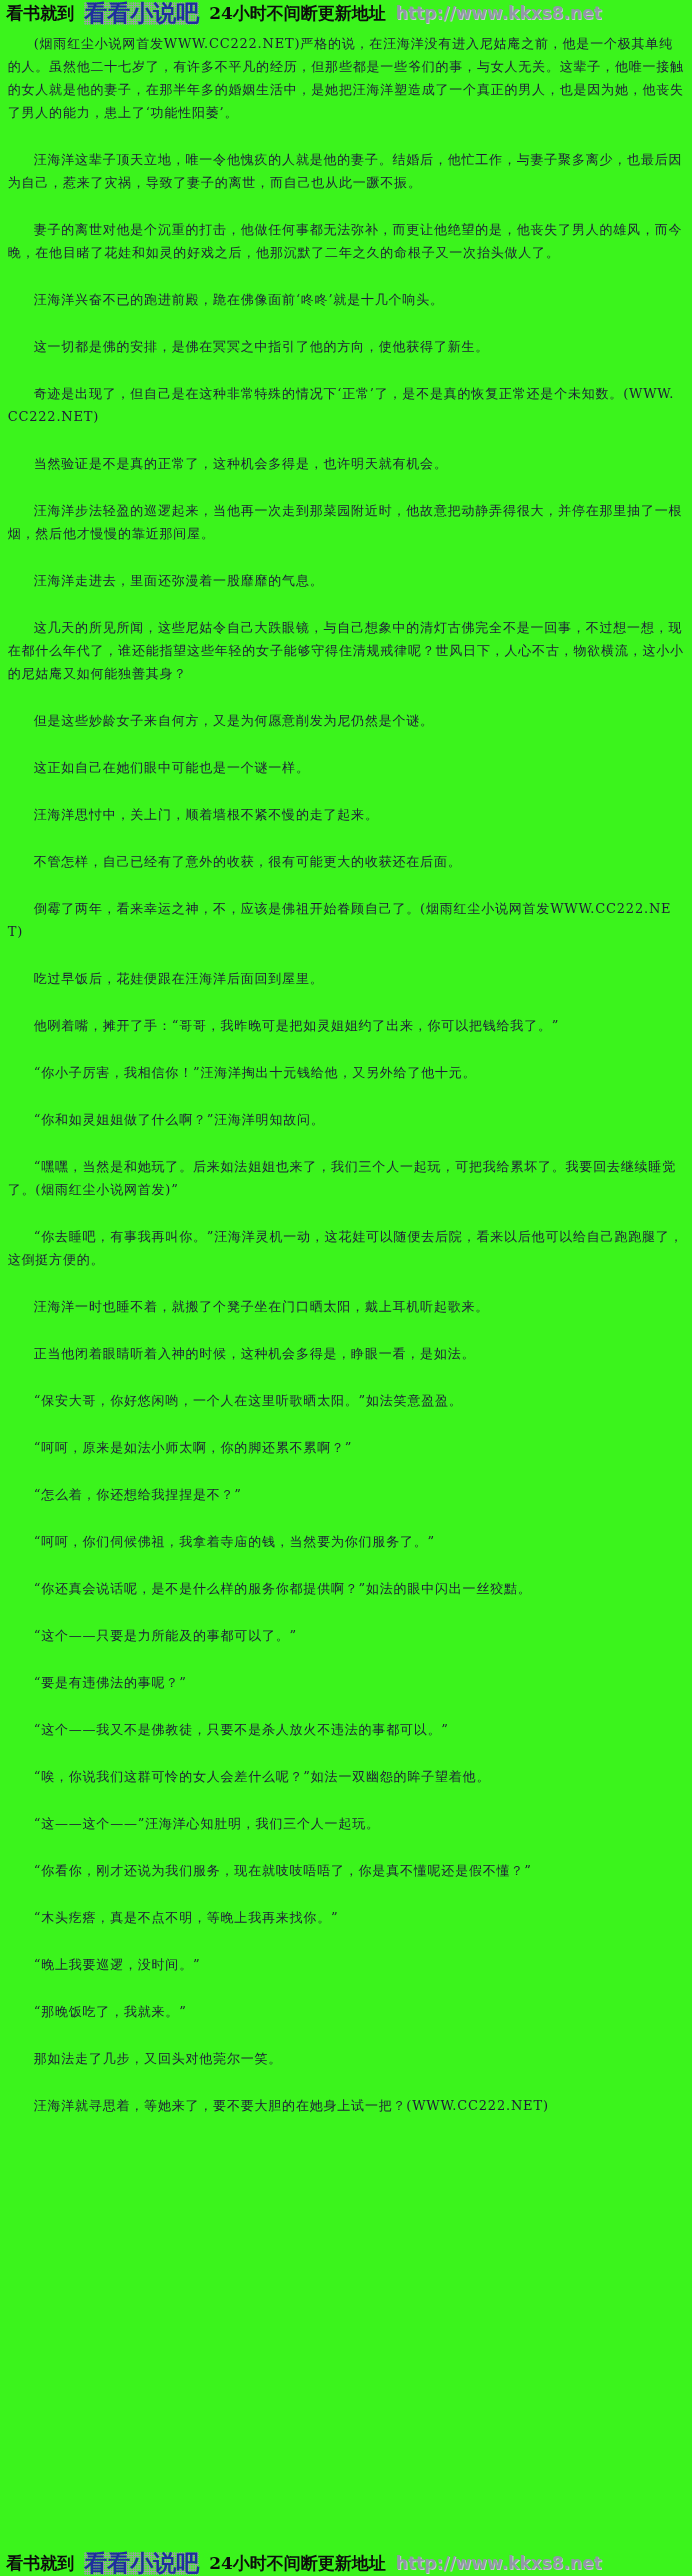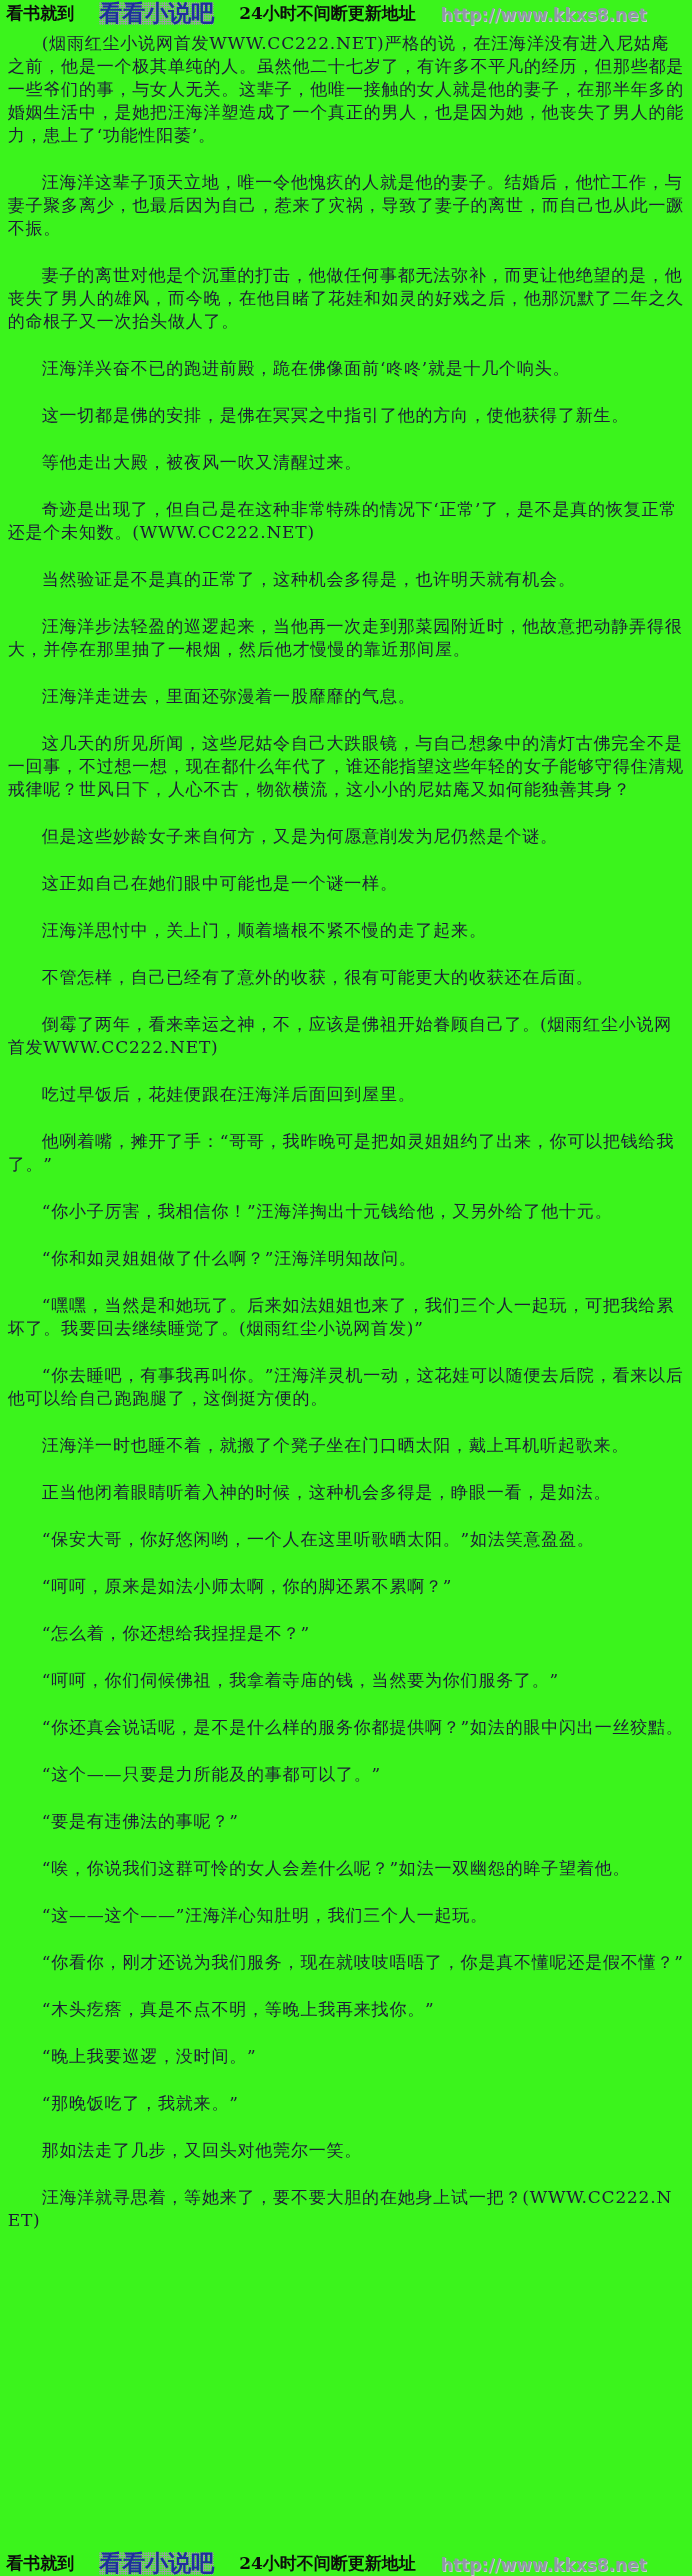--- a/index.html
+++ b/index.html
@@ -13,22 +13,22 @@
   }
   .page {
     box-sizing: border-box;
     width: 692px;
     min-height: 2576px;
     display: flex;
     flex-direction: column;
   }
   .banner {
     display: flex;
-    align-items: flex-end;
-    gap: 25px;
+    align-items: center;
+    gap: 10px;
     padding: 1.5px 6.2px;
     white-space: nowrap;
   }
   .banner .prefix,
   .banner .suffix {
     font-size: 17px;
     font-weight: bold;
     color: #0d0d0d;
     font-family: "DejaVu Serif", serif;
   }
@@ -48,21 +48,21 @@
     font-weight: bold;
     color: #9199A6;
     text-decoration: none;
     text-shadow: 0.8px 0.8px 0 #c7ccd2;
     cursor: pointer;
   }
   .content {
     flex: 1 0 auto;
     padding: 6.2px 7.7px 15.4px 7.7px;
     color: #1E1B38;
-    font-size: 17px;
+    font-size: 13px;
     line-height: 23px;
     font-family: "DejaVu Serif", serif;
   }
   .content p {
     margin: 0 0 24px 0;
     text-indent: 2em;
     letter-spacing: 0.8px;
     word-break: break-all;
   }
   .footer {
@@ -80,21 +80,20 @@
     <span class="suffix">24小时不间断更新地址</span>
     <a class="url">http://www.kkxs8.net</a>
   </div>
 
   <div class="content" id="chapter-content">
       <p>(烟雨红尘小说网首发WWW.CC222.NET)严格的说，在汪海洋没有进入尼姑庵之前，他是一个极其单纯的人。虽然他二十七岁了，有许多不平凡的经历，但那些都是一些爷们的事，与女人无关。这辈子，他唯一接触的女人就是他的妻子，在那半年多的婚姻生活中，是她把汪海洋塑造成了一个真正的男人，也是因为她，他丧失了男人的能力，患上了‘功能性阳萎’。</p>
       <p>汪海洋这辈子顶天立地，唯一令他愧疚的人就是他的妻子。结婚后，他忙工作，与妻子聚多离少，也最后因为自己，惹来了灾祸，导致了妻子的离世，而自己也从此一蹶不振。</p>
       <p>妻子的离世对他是个沉重的打击，他做任何事都无法弥补，而更让他绝望的是，他丧失了男人的雄风，而今晚，在他目睹了花娃和如灵的好戏之后，他那沉默了二年之久的命根子又一次抬头做人了。</p>
       <p>汪海洋兴奋不已的跑进前殿，跪在佛像面前‘咚咚’就是十几个响头。</p>
       <p>这一切都是佛的安排，是佛在冥冥之中指引了他的方向，使他获得了新生。</p>
-      <p>等他走出大殿，被夜风一吹又清醒过来。</p>
       <p>奇迹是出现了，但自己是在这种非常特殊的情况下‘正常’了，是不是真的恢复正常还是个未知数。(WWW.CC222.NET)</p>
       <p>当然验证是不是真的正常了，这种机会多得是，也许明天就有机会。</p>
       <p>汪海洋步法轻盈的巡逻起来，当他再一次走到那菜园附近时，他故意把动静弄得很大，并停在那里抽了一根烟，然后他才慢慢的靠近那间屋。</p>
       <p>汪海洋走进去，里面还弥漫着一股靡靡的气息。</p>
       <p>这几天的所见所闻，这些尼姑令自己大跌眼镜，与自己想象中的清灯古佛完全不是一回事，不过想一想，现在都什么年代了，谁还能指望这些年轻的女子能够守得住清规戒律呢？世风日下，人心不古，物欲横流，这小小的尼姑庵又如何能独善其身？</p>
       <p>但是这些妙龄女子来自何方，又是为何愿意削发为尼仍然是个谜。</p>
       <p>这正如自己在她们眼中可能也是一个谜一样。</p>
       <p>汪海洋思忖中，关上门，顺着墙根不紧不慢的走了起来。</p>
       <p>不管怎样，自己已经有了意外的收获，很有可能更大的收获还在后面。</p>
       <p>倒霉了两年，看来幸运之神，不，应该是佛祖开始眷顾自己了。(烟雨红尘小说网首发WWW.CC222.NET)</p>
@@ -106,20 +105,21 @@
       <p>“你去睡吧，有事我再叫你。”汪海洋灵机一动，这花娃可以随便去后院，看来以后他可以给自己跑跑腿了，这倒挺方便的。</p>
       <p>汪海洋一时也睡不着，就搬了个凳子坐在门口晒太阳，戴上耳机听起歌来。</p>
       <p>正当他闭着眼睛听着入神的时候，这种机会多得是，睁眼一看，是如法。</p>
       <p>“保安大哥，你好悠闲哟，一个人在这里听歌晒太阳。”如法笑意盈盈。</p>
       <p>“呵呵，原来是如法小师太啊，你的脚还累不累啊？”</p>
       <p>“怎么着，你还想给我捏捏是不？”</p>
       <p>“呵呵，你们伺候佛祖，我拿着寺庙的钱，当然要为你们服务了。”</p>
       <p>“你还真会说话呢，是不是什么样的服务你都提供啊？”如法的眼中闪出一丝狡黠。</p>
       <p>“这个——只要是力所能及的事都可以了。”</p>
       <p>“要是有违佛法的事呢？”</p>
+      <p>“这个——我又不是佛教徒，只要不是杀人放火不违法的事都可以。”</p>
       <p>“唉，你说我们这群可怜的女人会差什么呢？”如法一双幽怨的眸子望着他。</p>
       <p>“这——这个——”汪海洋心知肚明，我们三个人一起玩。</p>
       <p>“你看你，刚才还说为我们服务，现在就吱吱唔唔了，你是真不懂呢还是假不懂？”</p>
       <p>“木头疙瘩，真是不点不明，等晚上我再来找你。”</p>
       <p>“晚上我要巡逻，没时间。”</p>
       <p>“那晚饭吃了，我就来。”</p>
       <p>那如法走了几步，又回头对他莞尔一笑。</p>
       <p>汪海洋就寻思着，等她来了，要不要大胆的在她身上试一把？(WWW.CC222.NET)</p>
     </div>
 

